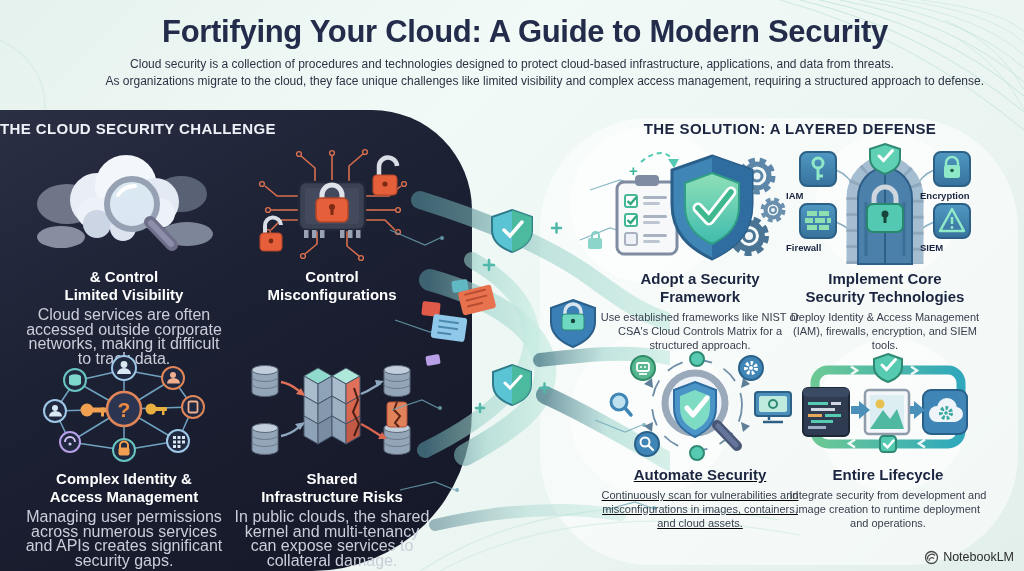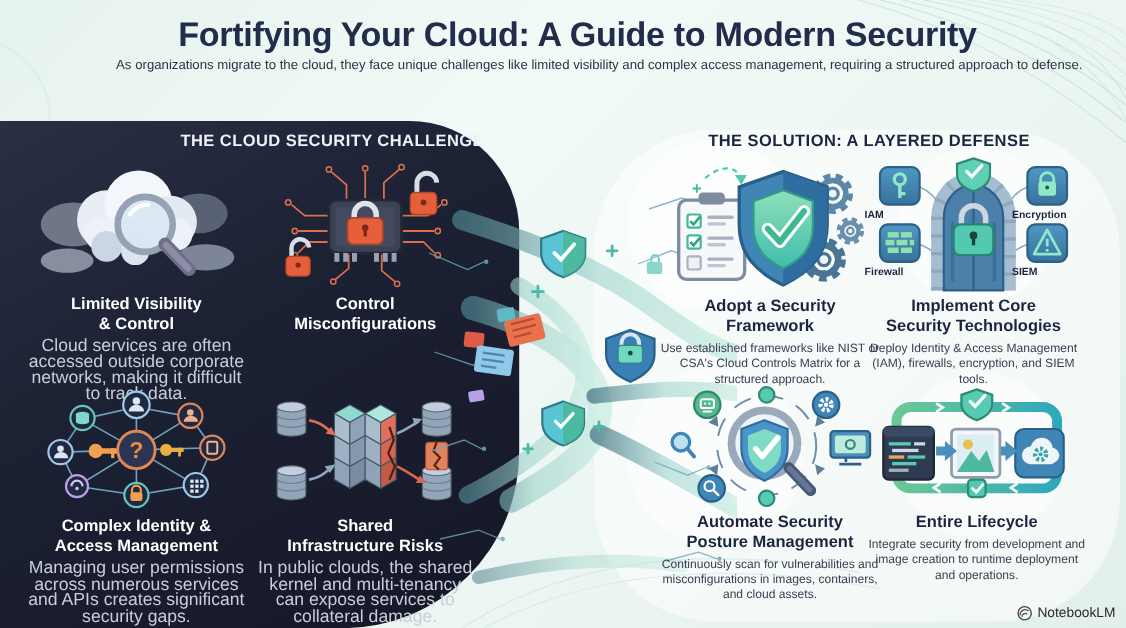--- a/index.html
+++ b/index.html
@@ -12,21 +12,21 @@
   
   .hdr{position:absolute;left:0;top:14px;width:1024px;text-align:center;z-index:5;}
   .hdr h1{margin:0;font-size:31px;line-height:36px;font-weight:800;color:#232c4a;letter-spacing:-0.3px;padding-left:26px;}
   .hdr p{margin:6px 40px 0;font-size:12px;line-height:16px;color:#2c3344;}
   .hdr p.l2{margin-top:1px;text-align:right;}
 
   
   .dark-panel{position:absolute;left:0;top:110px;width:472px;height:461px;z-index:1;
     background:linear-gradient(150deg,#2a2f44 0%,#1c2134 40%,#141726 100%);
     border-radius:0 100px 160px 0;}
-  .dark-panel h2{position:absolute;left:0;top:10px;width:440px;margin:0;text-align:right;
+  .dark-panel h2{position:absolute;left:0;top:10px;width:440px;margin:0;text-align:left;
     font-size:15px;font-weight:800;letter-spacing:.4px;color:#eef1f7;}
   .ch-item{position:absolute;width:212px;text-align:center;}
   .ch-item .icn{height:118px;display:flex;align-items:center;justify-content:center;}
   .ch-item h3{margin:6px 0 0;font-size:15px;line-height:18px;font-weight:800;color:#ffffff;}
   .ch-item h3 span{display:block;}
   .ch-item p{margin:4px auto 0;max-width:200px;font-size:16px;line-height:14.5px;color:#c9ced9;}
   .ci1{left:18px;top:34px;}  .ci2{left:226px;top:34px;}
   .ci3{left:18px;top:242px;} .ci4{left:226px;top:242px;}
   .ci3 .icn,.ci4 .icn{height:112px;}
 
@@ -36,21 +36,21 @@
   
   .sol{position:absolute;left:540px;top:110px;width:484px;height:461px;z-index:3;}
   .sol h2{position:absolute;left:20px;top:10px;width:460px;margin:0;text-align:center;
     font-size:15px;font-weight:800;letter-spacing:.4px;color:#1b2540;}
   .so-item{position:absolute;width:206px;text-align:center;}
   .so-item .icn{position:relative;height:126px;display:flex;align-items:center;justify-content:center;}
   .so-item h3{margin:4px 0 0;font-size:15px;line-height:18px;font-weight:800;color:#1b2540;}
   .so-item h3 span{display:block;}
   .so-item p{margin:4px auto 0;max-width:202px;font-size:11px;line-height:14px;color:#39404f;}
   .so1{left:57px;top:30px;}  .so2{left:242px;top:30px;}
-  .so3{left:57px;top:240px;} .so4{left:245px;top:240px;}
+  .so3{left:57px;top:240px;text-decoration:underline;} .so4{left:245px;top:240px;}
   .so3 .icn,.so4 .icn{height:112px;}
   .tech-label{position:absolute;width:64px;text-align:left;font-size:9.5px;font-weight:700;color:#1b2540;}
   .tl-iam{left:4px;top:50px;} .tl-enc{left:138px;top:50px;}
   .tl-fw{left:4px;top:102px;} .tl-siem{left:138px;top:102px;}
 
   
   .brand{position:absolute;right:10px;bottom:6px;display:flex;align-items:flex-start;gap:4px;z-index:6;}
   .brand span{font-size:12.5px;font-weight:500;color:#2b2b2b;}
 </style>
 </head>
@@ -78,20 +78,21 @@
     </g>
     <g fill="none" stroke="#cfe8df" stroke-width="1.2">
       <path d="M420 571 Q560 480 780 520" opacity="0.7"></path>
       <path d="M440 571 Q580 495 800 535" opacity="0.6"></path>
     </g>
     <path d="M0 40 Q60 70 40 140" fill="none" stroke="#d8ece4" stroke-width="2" opacity="0.7"></path>
   </svg>
 
   <header class="hdr">
     <h1>Fortifying Your Cloud: A Guide to Modern Security</h1>
+    <p class="l1">Cloud security is a collection of procedures and technologies designed to protect cloud-based infrastructure, applications, and data from threats.</p>
     <p class="l2">As organizations migrate to the cloud, they face unique challenges like limited visibility and complex access management, requiring a structured approach to defense.</p>
   </header>
 
   <section class="dark-panel">
     <h2>THE CLOUD SECURITY CHALLENGE</h2>
 
     <div class="ch-item ci1">
       <div class="icn">
         <svg width="190" height="118" viewBox="0 0 190 118">
           <ellipse cx="38" cy="60" rx="30" ry="20" fill="#6e7687"></ellipse>
@@ -104,22 +105,22 @@
           <rect x="48" y="54" width="98" height="30" rx="15" fill="#edf1f8"></rect>
           <circle cx="68" cy="80" r="14" fill="#ccd5e3"></circle>
           <circle cx="94" cy="84" r="13" fill="#dde4ef"></circle>
           <circle cx="103" cy="60" r="25" fill="#d9e7f2" fill-opacity="0.92" stroke="#97a1b4" stroke-width="6"></circle>
           <path d="M89 51 Q95 42 106 42" stroke="#ffffff" stroke-width="4" fill="none" stroke-linecap="round"></path>
           <line x1="121" y1="78" x2="143" y2="101" stroke="#6e6f88" stroke-width="12" stroke-linecap="round"></line>
           <line x1="122" y1="79" x2="142" y2="100" stroke="#8d8fa8" stroke-width="6" stroke-linecap="round"></line>
         </svg>
       </div>
       <h3>
+          <span>&amp; Control</span>
           <span>Limited Visibility</span>
-          <span>&amp; Control</span>
         </h3>
       <p>Cloud services are often accessed outside corporate networks, making it difficult to track data.</p>
     </div>
 
     <div class="ch-item ci2">
       <div class="icn">
         <svg width="190" height="118" viewBox="0 0 190 118">
           <g stroke="#d96f4e" stroke-width="1.6" fill="none">
             <path d="M95 36 V12"></path>
               <path d="M78 38 V24 L64 12"></path>
@@ -530,21 +531,20 @@
           <circle cx="98" cy="53" r="30" fill="#edf3f8" stroke="#9aaaba" stroke-width="7"></circle>
           <path d="M98 32 L119 40 V57 C119 73 110 81 98 87 C86 81 77 73 77 57 V40 Z" fill="#4a94c8" stroke="#2f6da0" stroke-width="2"></path>
           <path d="M98 40 L113 46 V58 C113 70 106 76 98 80 C90 76 83 70 83 58 V46 Z" fill="#7fdcc4"></path>
           <path d="M90 58 L96 65 L110 48" stroke="#ffffff" stroke-width="5" fill="none" stroke-linecap="round" stroke-linejoin="round"></path>
           <line x1="120" y1="75" x2="140" y2="96" stroke="#4a5878" stroke-width="10" stroke-linecap="round"></line>
           <line x1="121" y1="76" x2="139" y2="95" stroke="#66759a" stroke-width="5" stroke-linecap="round"></line>
         </svg>
       </div>
       <h3>
           <span>Automate Security</span>
-          <span>Posture Management</span>
         </h3>
       <p>Continuously scan for vulnerabilities and misconfigurations in images, containers, and cloud assets.</p>
     </div>
 
     <div class="so-item so4">
       <div class="icn">
         <svg width="206" height="112" viewBox="0 0 206 112">
           <defs>
             <linearGradient id="gloop" x1="0" y1="0" x2="1" y2="0">
               <stop offset="0" stop-color="#6cc894"></stop>

